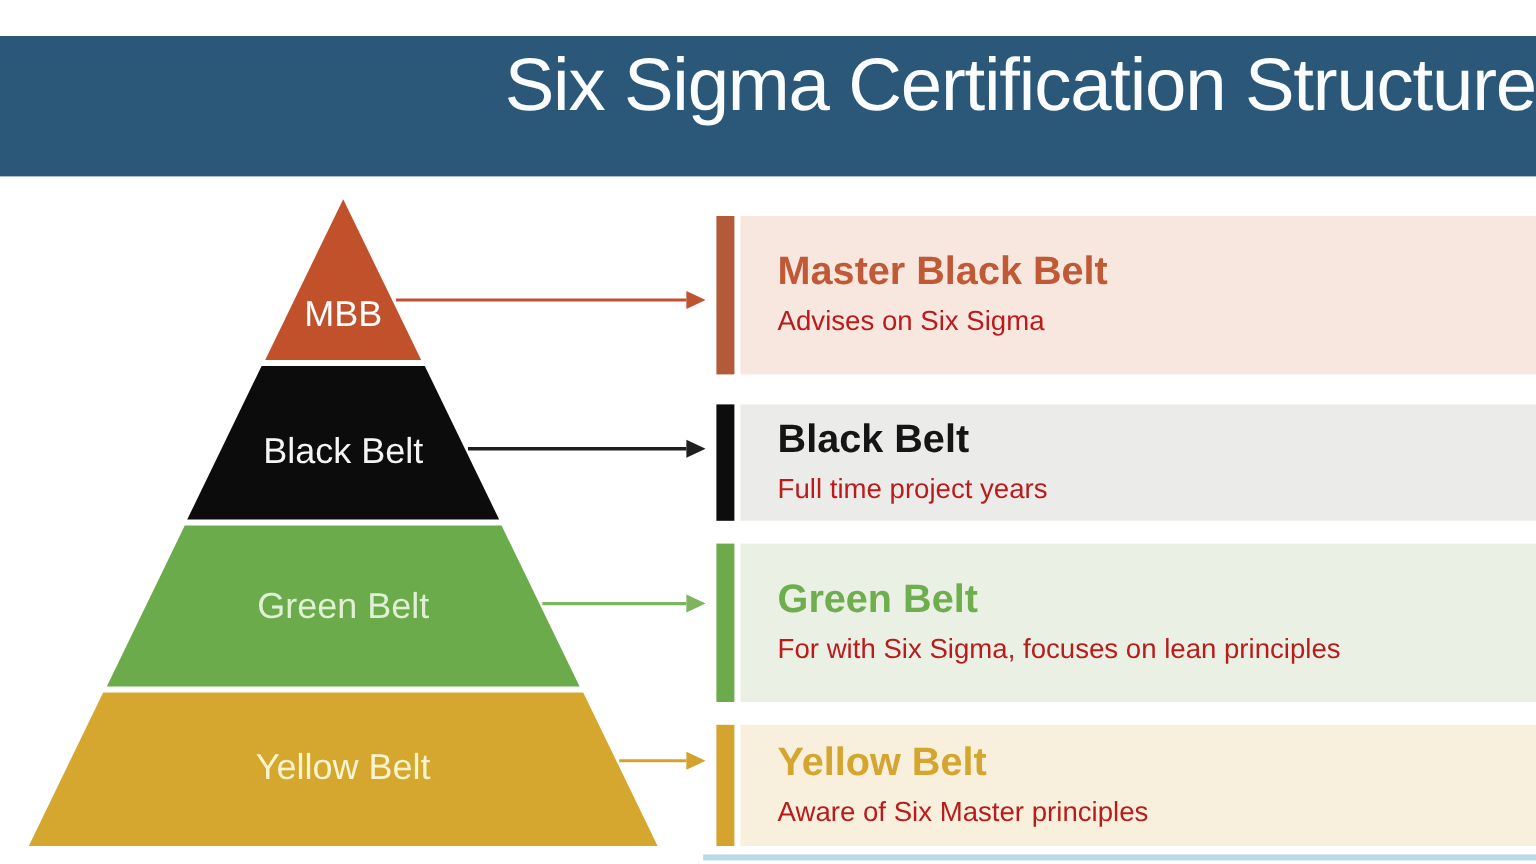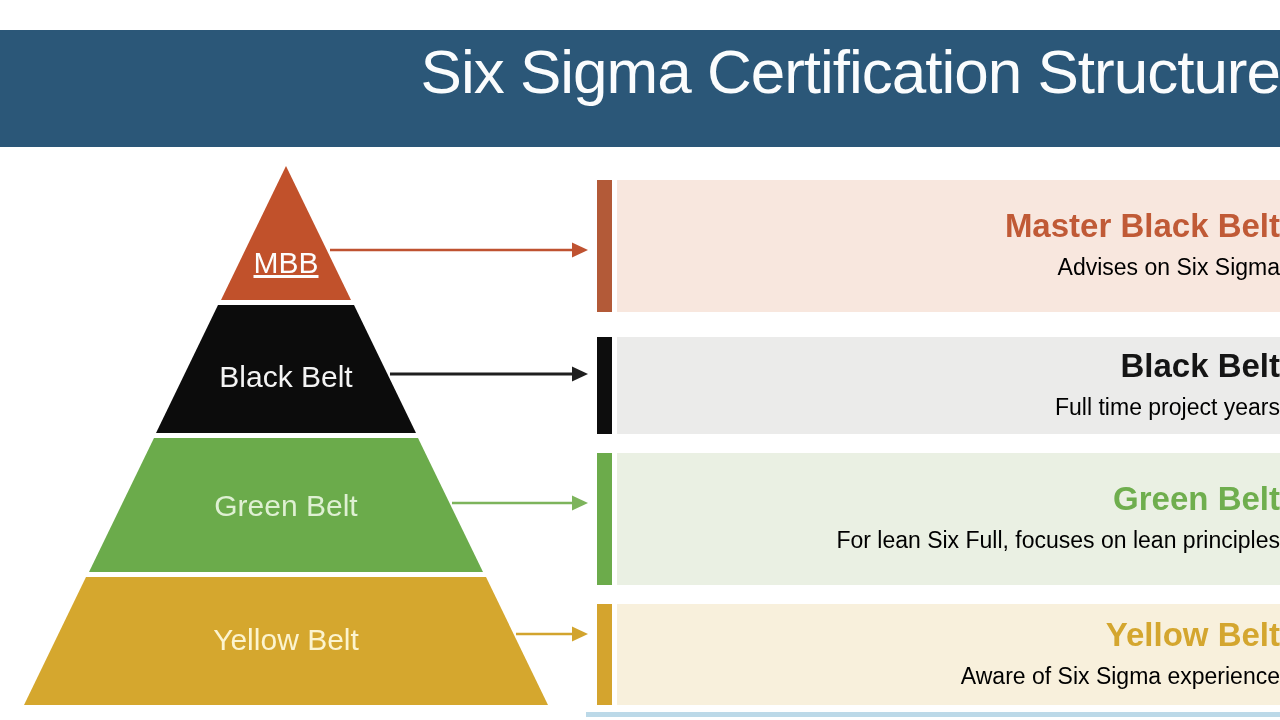--- a/index.html
+++ b/index.html
@@ -21,34 +21,33 @@
     color:#fafcfd; font-size:62px; font-weight:400; letter-spacing:-1px;
     white-space:nowrap;
   }
   
   .pyramid-svg { position:absolute; left:0; top:0; width:1280px; height:720px; }
   
   .pyr-label {
     position:absolute; left:286px; transform:translateX(-50%);
     font-size:30px; font-weight:400; line-height:1; white-space:nowrap;
   }
-  .pyr-label.mbb    { top:248px; color:#fdfdfd;text-decoration:underline; }
+  .pyr-label.mbb    { top:248px; color:#fdfdfd; }
   .pyr-label.black  { top:362px; color:#f4f4f4; }
   .pyr-label.green  { top:491px; color:#dff0d3; }
   .pyr-label.yellow { top:625px; color:#fcf4cf; }
   
   .bar { position:absolute; left:597px; width:15px; }
   .card {
     position:absolute; left:617px; width:663px;
     display:flex; flex-direction:column; justify-content:center;
     padding-left:31px;
-    align-items:flex-end;
   }
   .card h2 { font-size:33px; font-weight:700; line-height:1.15; margin-bottom:5px; }
-  .card p  { font-size:23px; font-weight:400; color:#000000; line-height:1.5; }
+  .card p  { font-size:23px; font-weight:400; color:#b91c1c; line-height:1.5; }
   
   .bar.c1  { top:180px; height:132px; background:#b35a38; }
   .card.c1 { top:180px; height:132px; background:#f8e7de; }
   .card.c1 h2 { color:#c05a36; }
   
   .bar.c2  { top:337px; height:97px; background:#0d0d0d; }
   .card.c2 { top:337px; height:97px; background:#ebebea; }
   .card.c2 h2 { color:#151515; }
   
   .bar.c3  { top:453px; height:132px; background:#6cab4b; }
@@ -106,24 +105,24 @@
 
   <div class="bar c2"></div>
   <div class="card c2">
     <h2>Black Belt</h2>
     <p>Full time project years</p>
   </div>
 
   <div class="bar c3"></div>
   <div class="card c3">
     <h2>Green Belt</h2>
-    <p>For lean Six Full, focuses on lean principles</p>
+    <p>For with Six Sigma, focuses on lean principles</p>
   </div>
 
   <div class="bar c4"></div>
   <div class="card c4">
     <h2>Yellow Belt</h2>
-    <p>Aware of Six Sigma experience</p>
+    <p>Aware of Six Master principles</p>
   </div>
 
   <div class="bottom-strip"></div>
 
 </div>
 
 </body></html>

